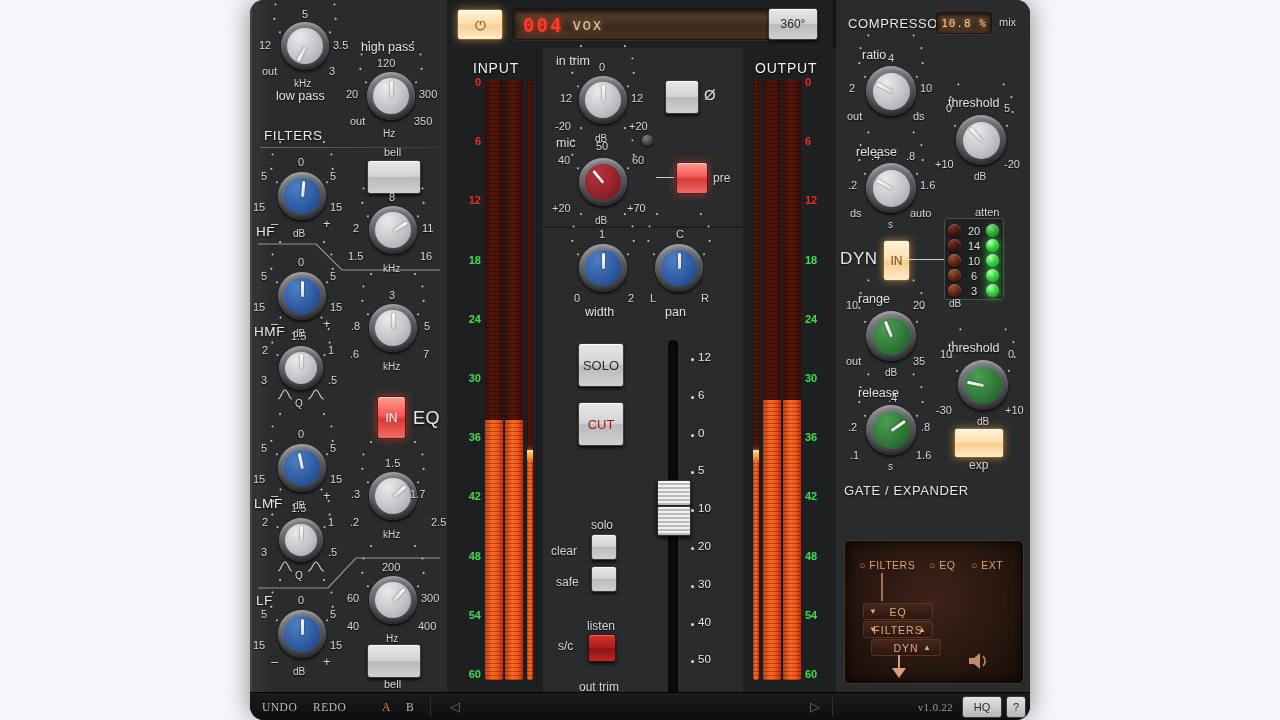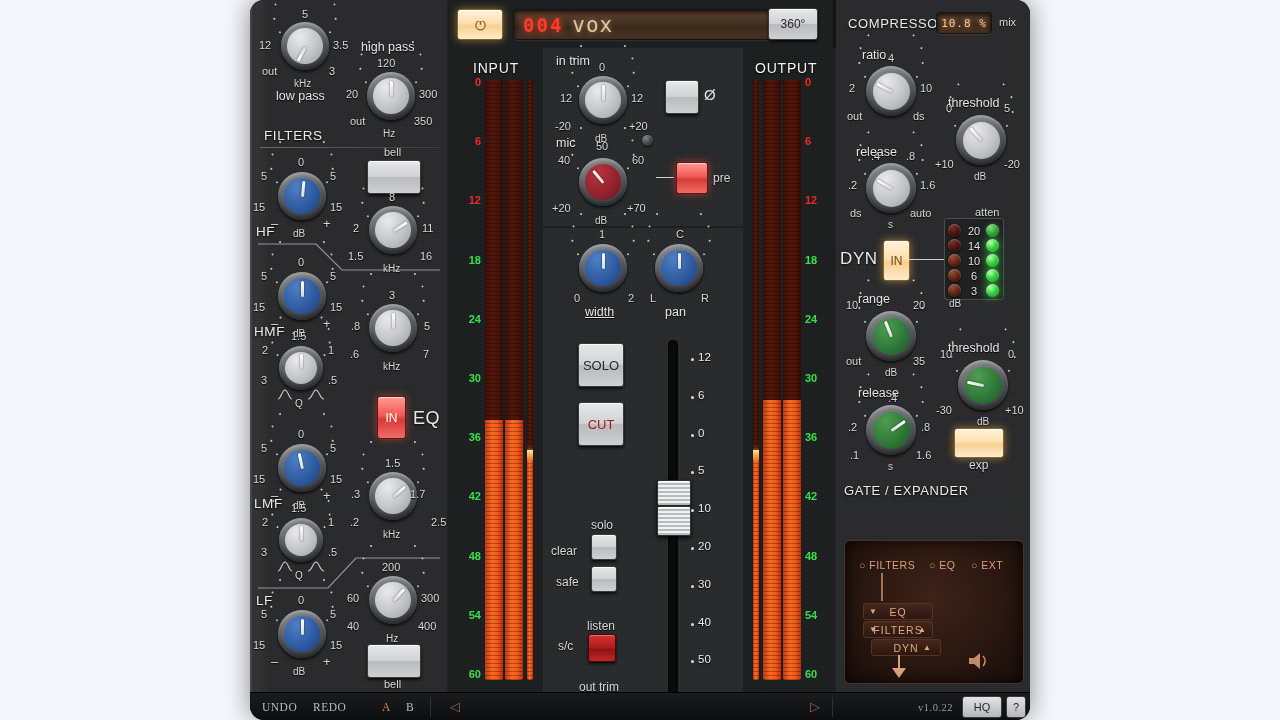--- a/index.html
+++ b/index.html
@@ -131,21 +131,21 @@
   .lcd{
     position:absolute;border-radius:3px;
     background:linear-gradient(180deg,#5d4432,#3a2a1d 60%,#4a3526);
     border:1px solid #1a1310;
     box-shadow:inset 0 2px 5px rgba(0,0,0,.85),0 1px 0 rgba(255,255,255,.08);
     display:flex;align-items:center;
   }
   .seg{font-family:"DejaVu Sans Mono",monospace;color:#ff3a2a;
     text-shadow:0 0 7px rgba(255,70,40,.85);font-size:19px;letter-spacing:2px;font-weight:bold;}
   .segw{font-family:"DejaVu Sans Mono",monospace;color:#e4c59a;
-    text-shadow:0 0 5px rgba(230,180,120,.6);font-size:21px;letter-spacing:1px;}
+    text-shadow:0 0 5px rgba(230,180,120,.6);font-size:15px;letter-spacing:1px;}
   .segsm{font-family:"DejaVu Sans Mono",monospace;color:#ffc98a;
     text-shadow:0 0 5px rgba(255,170,90,.7);font-size:13px;letter-spacing:1px;}
 
   
   #faderslot{position:absolute;background:#0c0d0e;border-radius:5px;
     box-shadow:inset 0 0 6px #000,0 1px 0 rgba(255,255,255,.06);}
   .fcap{position:absolute;border-radius:2px;border:1px solid #2e2f31;
     background:repeating-linear-gradient(180deg,#f0f1f2 0 2px,#b9babc 2px 4px);
     box-shadow:0 2px 4px rgba(0,0,0,.8),inset 0 1px 0 rgba(255,255,255,.9);}
   .fscale{position:absolute;color:#ececec;font-size:11.5px;white-space:nowrap;text-shadow:0 1px 1px #000;}
@@ -700,21 +700,21 @@
             <i style="transform: rotate(135deg) translateY(31px);"></i>
           </div>
         <div class="body"></div>
           <div class="cap">
             <div class="ptr" style="transform:rotate(0deg)"></div>
           </div>
       </div>
       <div class="klab" style="left:31px;top:64px;">0</div>
       <div class="klab" style="left:56px;top:0px;">1</div>
       <div class="klab" style="left:85px;top:64px;">2</div>
-      <div class="kname" style="left:42px;top:77px;text-decoration:underline;">width</div>
+      <div class="kname" style="left:42px;top:77px;">width</div>
 
       <div class="knob k-blue" style="left:112px;top:16px;width:48px;height:48px;">
         <div class="ticks">
             <i style="transform: rotate(-135deg) translateY(31px);"></i>
             <i style="transform: rotate(-108deg) translateY(31px);"></i>
             <i style="transform: rotate(-81deg) translateY(31px);"></i>
             <i style="transform: rotate(-54deg) translateY(31px);"></i>
             <i style="transform: rotate(-27deg) translateY(31px);"></i>
             <i style="transform: rotate(0deg) translateY(31px);"></i>
             <i style="transform: rotate(27deg) translateY(31px);"></i>

